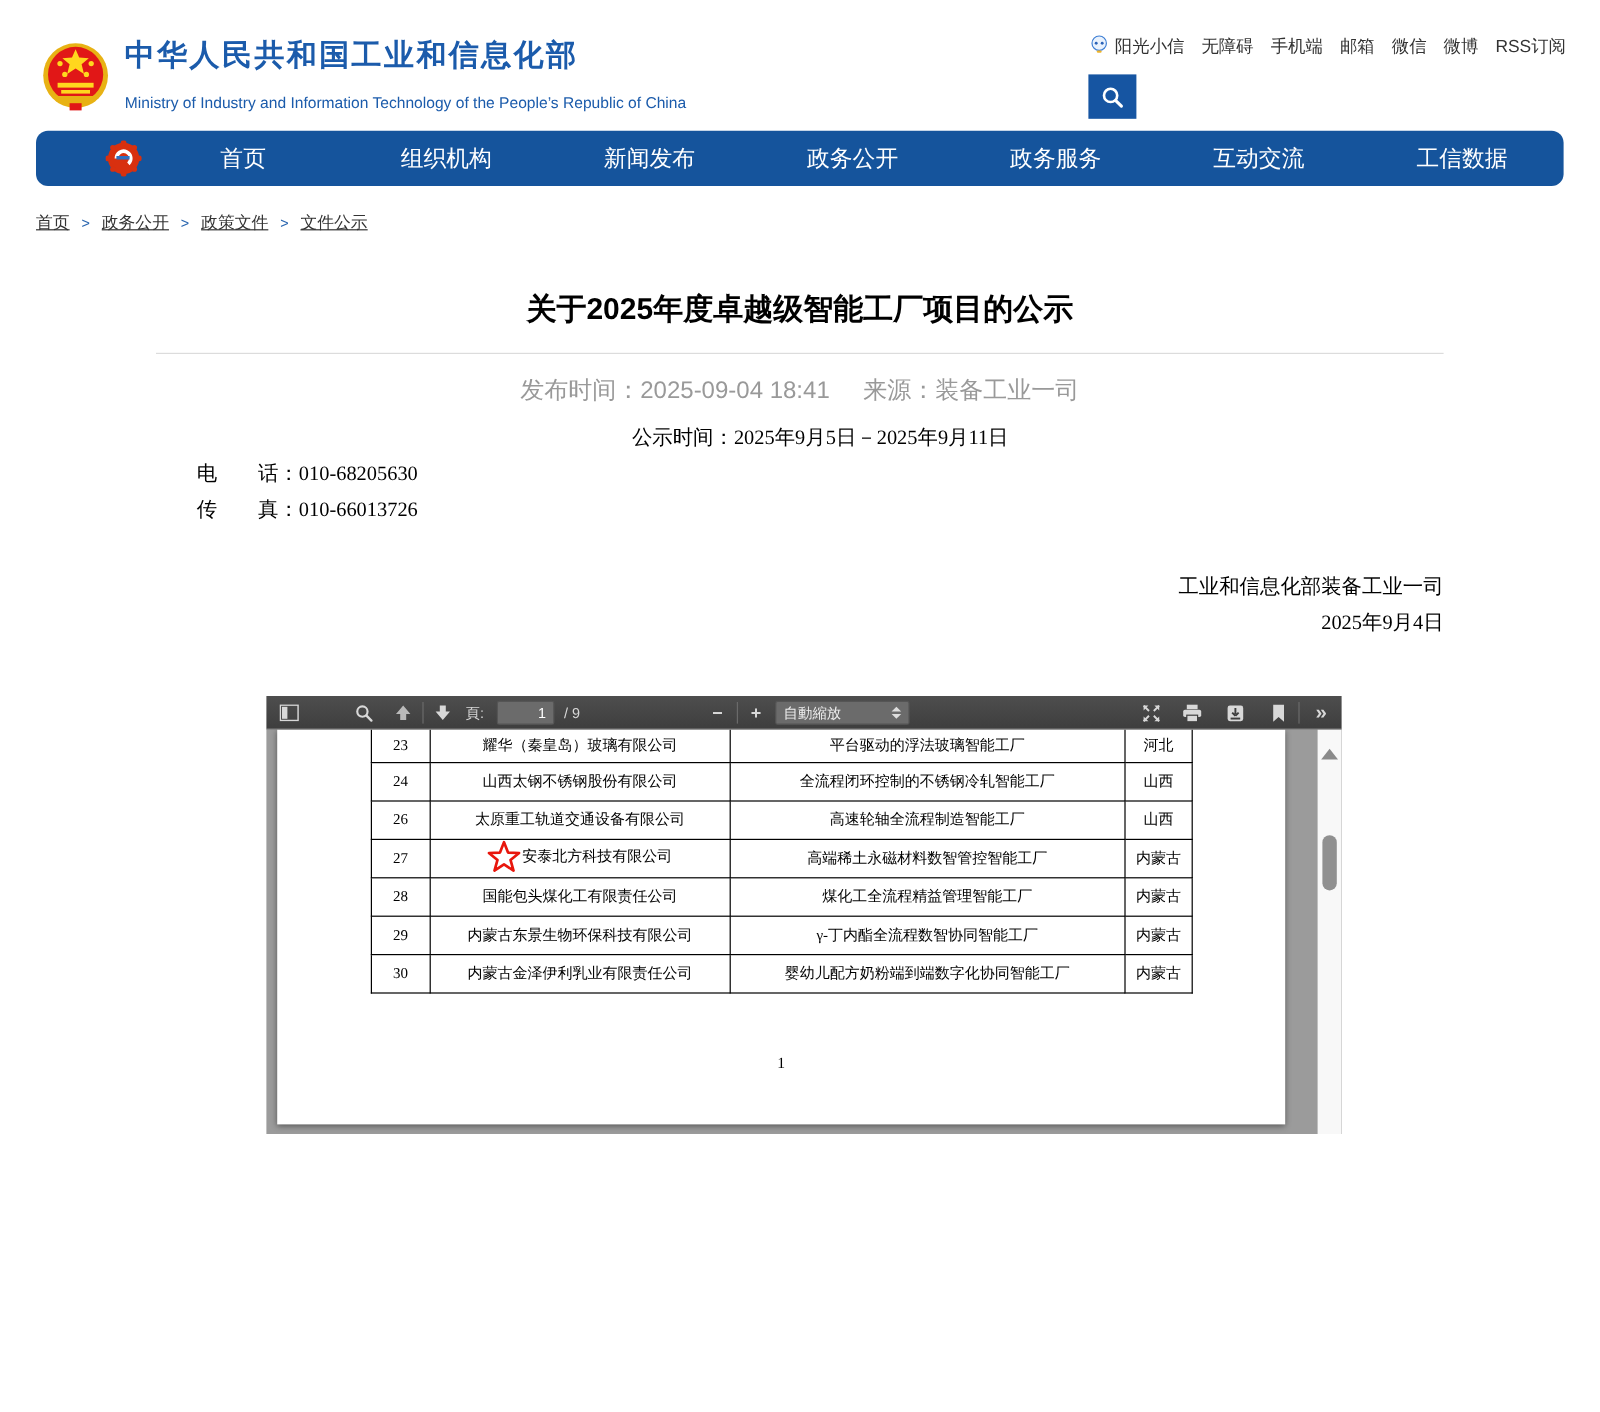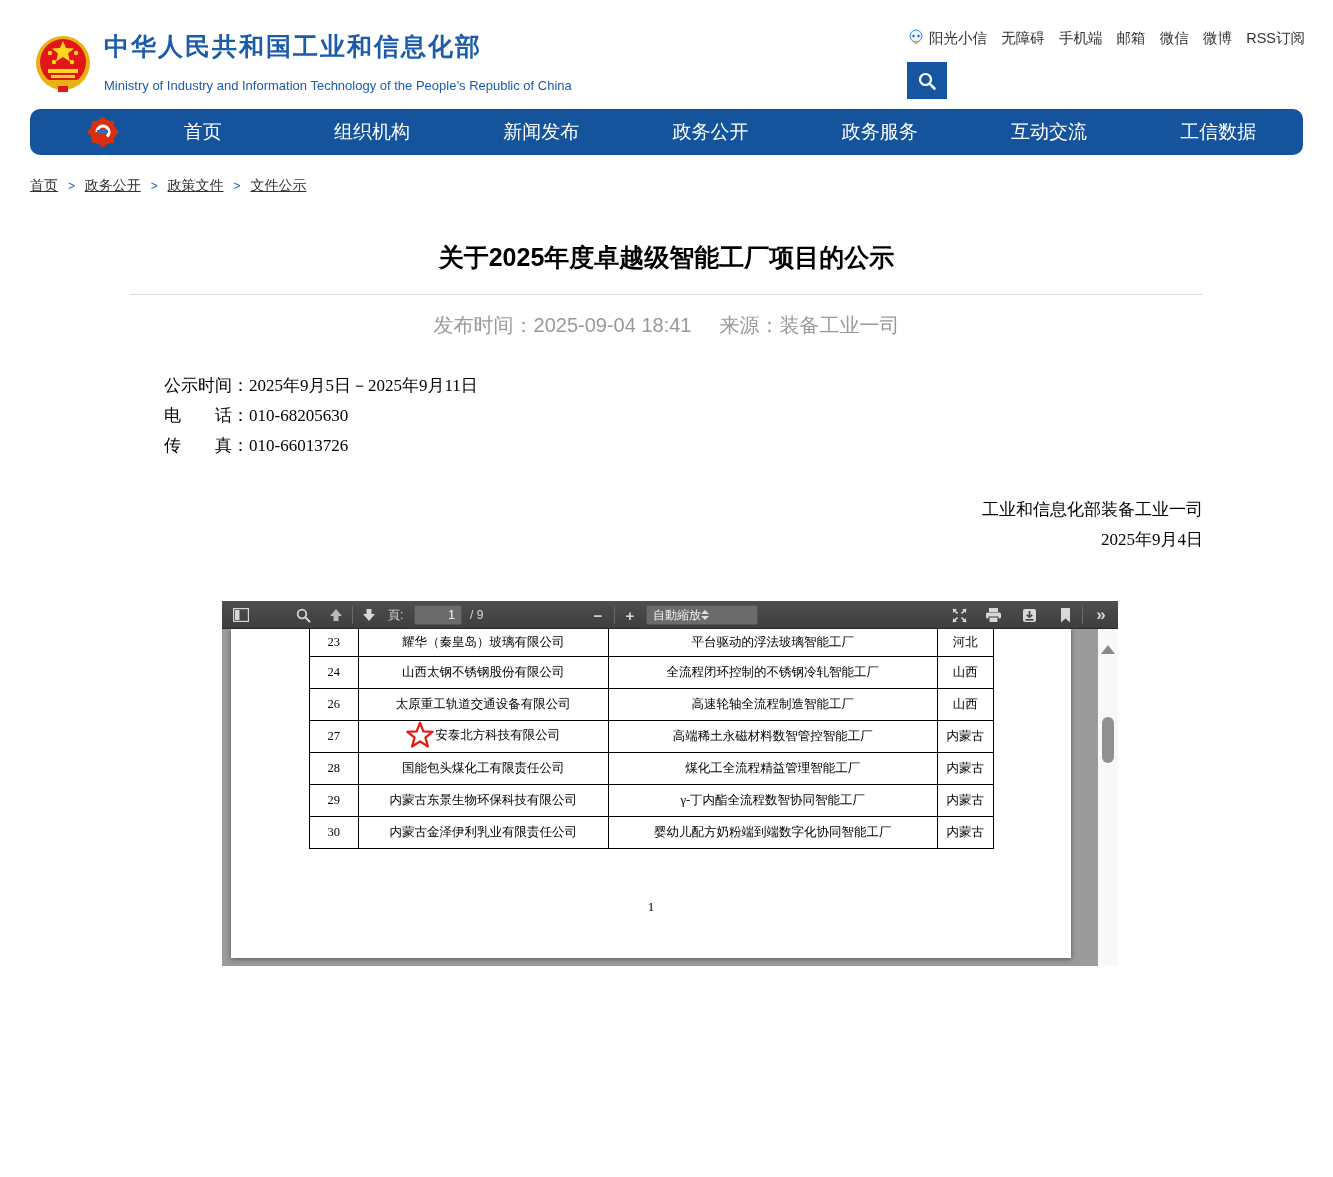--- a/index.html
+++ b/index.html
@@ -37,40 +37,40 @@
 
   
   .article { width:1073px; margin-left:130px; }
   .art-title { text-align:center; font-size:25px; font-weight:bold; color:#000; margin-top:46px; }
   .art-divider { border:none; border-top:1px solid #dcdcdc; margin-top:20px; }
   .art-meta { text-align:center; font-size:20px; color:#999; margin-top:17px; }
   .art-meta .gap { display:inline-block; width:28px; }
   .art-body { font-family:"Liberation Serif", serif; font-size:17px; color:#000; line-height:30px; }
   .p-first { margin-top:60px; text-indent:2em; }
   .p-line  { text-indent:2em; }
-  .p-time  { margin-top:32px; }
+  .p-time  { margin-top:11px;text-align:center; }
   .p-attach{ margin-top:34px; }
   .sig { text-align:right; margin-top:34px; }
 
   
   .pdf { width:896px; margin:46px 0 0 92px; }
   .pdf-toolbar { position:relative; height:28px;
     background:linear-gradient(#4e4e4e,#3e3e3e); border-bottom:1px solid #2a2a2a; }
   .tb { position:absolute; top:3px; height:22px; display:flex; align-items:center;
     justify-content:center; color:#d8d8d8; cursor:pointer; }
   .tb svg { display:block; }
   .tb-sep { position:absolute; top:5px; width:1px; height:18px; background:#6a6a6a; }
   .tb-label { position:absolute; top:0; height:28px; line-height:28px; color:#d8d8d8;
     font-size:12px; cursor:default; }
   .page-input { position:absolute; top:4px; left:192px; width:48px; height:20px;
     background:#6b6b6b; border:1px solid #555; border-radius:2px; color:#fff;
     font-size:12px; text-align:right; padding-right:6px; outline:none; }
   .zoom-select { position:absolute; top:4px; left:424px; width:112px; height:20px;
     background:#6b6b6b; border:1px solid #555; border-radius:2px; color:#eee; font-size:12px;
-    display:flex; align-items:center; padding:0 6px; cursor:pointer; }
+    display:flex; align-items:center; justify-content:space-between; padding:0 6px; cursor:pointer; }
   .spinner { display:flex; flex-direction:column; gap:2px; }
   .spin-up   { width:0;height:0;border-left:4px solid transparent;border-right:4px solid transparent;border-bottom:4px solid #ddd; }
   .spin-down { width:0;height:0;border-left:4px solid transparent;border-right:4px solid transparent;border-top:4px solid #ddd; }
   .tb-text { font-size:15px; font-weight:bold; }
 
   .pdf-body { position:relative; height:337px; background:#9b9b9b; overflow:hidden; }
   .pdf-page { position:absolute; left:9px; top:0; width:840px; height:329px; background:#fff;
     box-shadow:0 1px 5px rgba(0,0,0,.45); }
   .doc-table { border-collapse:collapse; margin-left:78px; width:685px;
     font-family:"Liberation Serif", serif; }

